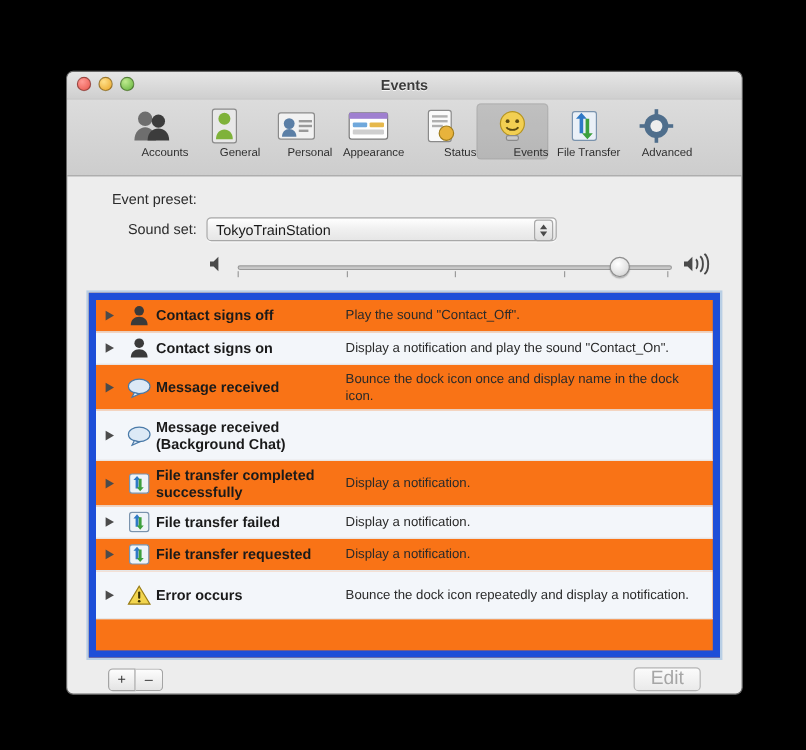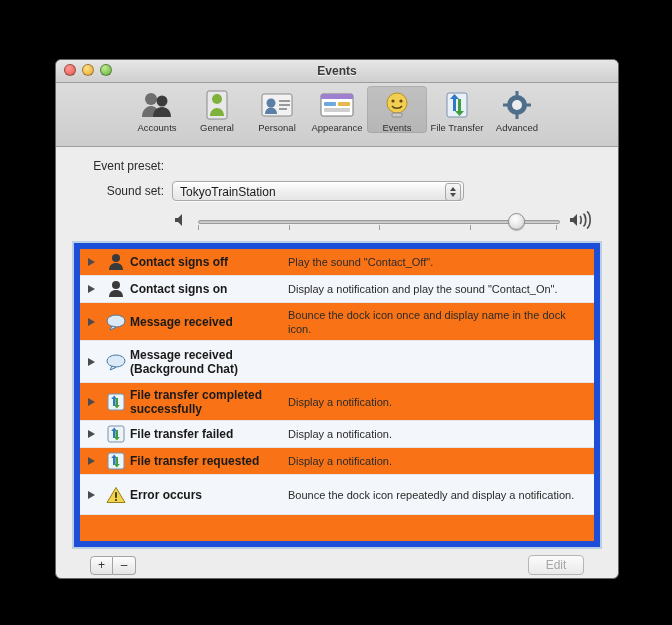--- a/index.html
+++ b/index.html
@@ -96,20 +96,21 @@
     height: 33px;
     display: flex;
     align-items: center;
     justify-content: center;
   }
   .tblabel {
     font-size: 9.5px;
     color: #2e2e2e;
     margin-top: 1px;
     white-space: nowrap;
+    text-align: right;
   }
 
   
   .content {
     padding: 12px 16px 0 16px;
   }
 
   .row {
     display: flex;
     align-items: center;
@@ -292,21 +293,21 @@
   }
   .segbtn.left { border-radius: 4px 0 0 4px; }
   .segbtn.right { border-radius: 0 4px 4px 0; border-left: none; }
   .spacer { flex: 1; }
   .editbtn {
     min-width: 56px;
     height: 20px;
     background: linear-gradient(to bottom, #fbfbfb, #eaeaea);
     border: 1px solid #b5b5b5;
     border-radius: 4px;
-    font-size: 12px;
+    font-size: 16px;
     color: #a6a6a6;
     display: flex;
     align-items: center;
     justify-content: center;
     padding: 0 10px;
     box-sizing: border-box;
   }
 </style>
 </head>
 <body>
@@ -370,20 +371,32 @@
             <rect x="2" y="4" width="32" height="5" fill="#9f7fd0"></rect>
             <rect x="5" y="12" width="12" height="4" rx="1" fill="#6fa8dc"></rect>
             <rect x="19" y="12" width="12" height="4" rx="1" fill="#e6b84c"></rect>
             <rect x="5" y="18" width="26" height="4" rx="1" fill="#cfcfcf"></rect>
           </svg>
         </div>
         <div class="tblabel">Appearance</div>
       </div>
 
 
+      <div class="tbitem">
+        <div class="tbicon">
+          <svg width="30" height="30" viewBox="0 0 30 30">
+            <rect x="5" y="2" width="19" height="26" rx="2" fill="#fafafa" stroke="#8a8a8a"></rect>
+            <rect x="8" y="6" width="13" height="2" fill="#b0b0b0"></rect>
+            <rect x="8" y="10" width="13" height="2" fill="#b0b0b0"></rect>
+            <rect x="8" y="14" width="9" height="2" fill="#b0b0b0"></rect>
+            <circle cx="20" cy="21" r="6" fill="#e8b33c" stroke="#a07d1d"></circle>
+          </svg>
+        </div>
+        <div class="tblabel">Status</div>
+      </div>
 
       <div class="tbitem selected">
         <div class="tbicon">
           <svg width="32" height="30" viewBox="0 0 32 30">
             <circle cx="16" cy="13" r="10" fill="#f2cf52" stroke="#b59422"></circle>
             <circle cx="12" cy="11" r="1.6" fill="#5c4a10"></circle>
             <circle cx="20" cy="11" r="1.6" fill="#5c4a10"></circle>
             <path d="M11 16c2 3 8 3 10 0" stroke="#5c4a10" stroke-width="1.6" fill="none"></path>
             <rect x="11" y="23" width="10" height="4" rx="1.5" fill="#c9c9c9" stroke="#8a8a8a"></rect>
           </svg>

